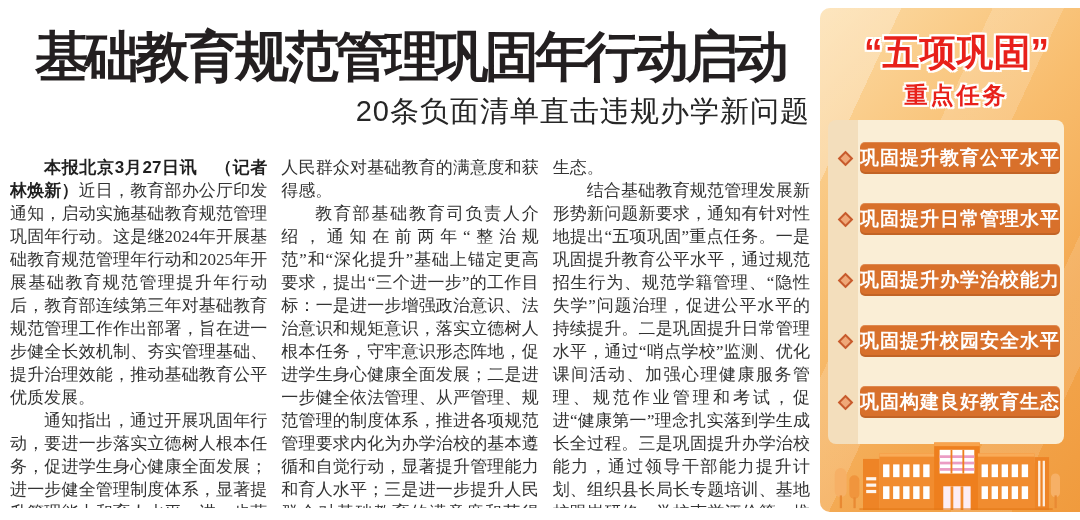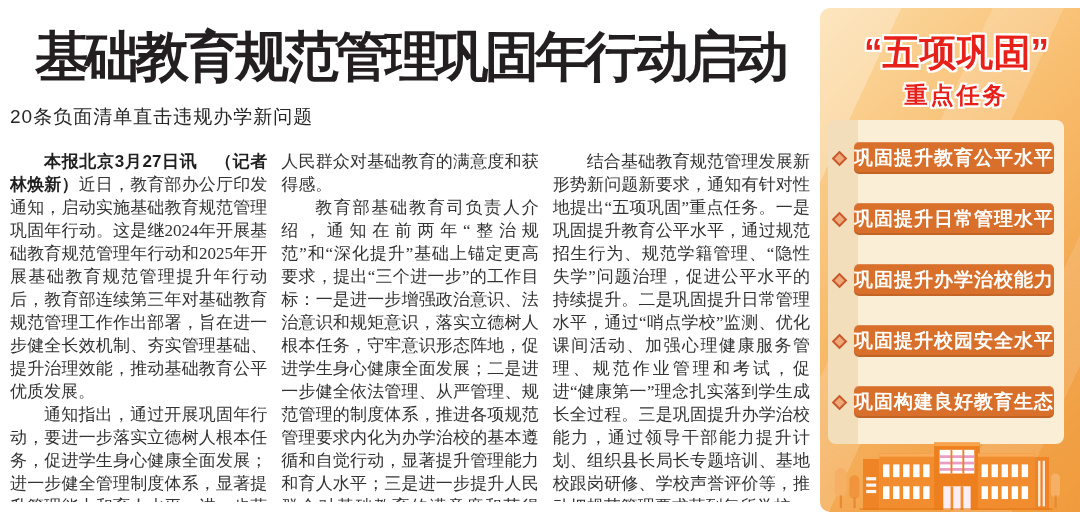--- a/index.html
+++ b/index.html
@@ -9,26 +9,26 @@
     font-family:"Liberation Serif","DejaVu Serif",serif; overflow:hidden;
   }
   
   .article { position:absolute; left:10px; top:0; width:800px; height:368px; }
   .headline {
     margin-top:26px; text-align:center; font-family:"Liberation Sans","DejaVu Sans",sans-serif;
     font-weight:800; font-size:54px; line-height:60px; letter-spacing:-4px; color:#231f20;
     white-space:nowrap;
   }
   .subhead {
-    margin-top:14px; text-align:left; font-family:"Liberation Sans","DejaVu Sans",sans-serif;
-    font-weight:500; font-size:19px; line-height:34px; letter-spacing:1px; color:#262626;
+    margin-top:8px; text-align:right; font-family:"Liberation Sans","DejaVu Sans",sans-serif;
+    font-weight:500; font-size:29px; line-height:34px; letter-spacing:1px; color:#262626;
     white-space:nowrap;
   }
   .columns {
-    display:flex; gap:14px; margin-top:16px; height:352px; overflow:hidden;
+    display:flex; gap:14px; margin-top:28px; height:352px; overflow:hidden;
   }
   .col { flex:1 1 0; min-width:0; }
   .para {
     font-size:17px; line-height:23px; color:#333333; text-align:justify;
     text-justify:inter-ideograph; word-break:break-all;
   }
   .para.indent { text-indent:2em; }
   .lead { font-family:"Liberation Sans","DejaVu Sans",sans-serif; font-weight:700; color:#1f1f1f; }
   
   .sidebar {
@@ -56,21 +56,21 @@
     font-size:23px; font-weight:800; letter-spacing:3px; color:#e8201a;
     text-shadow:-2px -2px 0 #fff, 2px -2px 0 #fff, -2px 2px 0 #fff, 2px 2px 0 #fff,
                  0 -2px 0 #fff, 0 2px 0 #fff, -2px 0 0 #fff, 2px 0 0 #fff;
   }
   .sb-panel {
     position:absolute; left:8px; top:112px; width:236px; height:324px;
     border-radius:8px; background:linear-gradient(90deg,#f3debc 0 30px,#faeed6 30px);
     display:flex; flex-direction:column; justify-content:space-between;
     padding:22px 10px 26px 6px;
   }
-  .sb-item { display:flex; align-items:center; height:32px;justify-content:flex-end; }
+  .sb-item { display:flex; align-items:center; height:32px; }
   .diamond {
     width:11px; height:11px; flex:0 0 11px; margin:0 9px 0 6px;
     background:#efa878; border:2px solid #c75b2d; transform:rotate(45deg);
   }
   .sb-bar {
     flex:1 1 auto; height:32px; border-radius:5px; background:#d8702b;
     box-shadow:inset 0 -2px 0 rgba(0,0,0,0.10), inset 0 1px 0 rgba(255,255,255,0.18);
     display:flex; align-items:center; justify-content:center;
     color:#ffffff; font-weight:700; font-size:19px; letter-spacing:1px; white-space:nowrap;
   }
@@ -88,20 +88,21 @@
     <div class="columns">
       <div class="col">
         <p class="para indent"><b class="lead">本报北京3月27日讯　（记者　林焕新）</b><span>近日，教育部办公厅印发通知，启动实施基础教育规范管理巩固年行动。这是继2024年开展基础教育规范管理年行动和2025年开展基础教育规范管理提升年行动后，教育部连续第三年对基础教育规范管理工作作出部署，旨在进一步健全长效机制、夯实管理基础、提升治理效能，推动基础教育公平优质发展。</span></p>
         <p class="para indent">通知指出，通过开展巩固年行动，要进一步落实立德树人根本任务，促进学生身心健康全面发展；进一步健全管理制度体系，显著提升管理能力和育人水平；进一步营造良好教育生态，提升</p>
       </div>
       <div class="col">
         <p class="para">人民群众对基础教育的满意度和获得感。</p>
         <p class="para indent">教育部基础教育司负责人介绍，通知在前两年“整治规范”和“深化提升”基础上锚定更高要求，提出“三个进一步”的工作目标：一是进一步增强政治意识、法治意识和规矩意识，落实立德树人根本任务，守牢意识形态阵地，促进学生身心健康全面发展；二是进一步健全依法管理、从严管理、规范管理的制度体系，推进各项规范管理要求内化为办学治校的基本遵循和自觉行动，显著提升管理能力和育人水平；三是进一步提升人民群众对基础教育的满意度和获得感，深化整治违背教育规律和侵害群众利益的突出问题，营造良好教育</p>
       </div>
       <div class="col">
+        <p class="para">生态。</p>
         <p class="para indent"><span>结合基础教育规范管理发展新形势新问题新要求，通知有针对性地提出“五项巩固”重点任务。一是巩固提升教育公平水平，通过规范招生行为、规范学籍管理、“隐性失学”问题治理，促进公平水平的持续提升。二是巩固提升日常管理水平，通过“哨点学校”监测、优化课间活动、加强心理健康服务管理、规范作业管理和考试，促进“健康第一”理念扎实落到学生成长全过程。三是巩固提升办学治校能力，通过领导干部能力提升计划、组织县长局长专题培训、基地校跟岗研修、学校声誉评价等，推动把规范管理要求落到每所学校。</span></p>
       </div>
     </div>
   </div>
 
   <aside class="sidebar">
     <div class="sb-title">“五项巩固”</div>
     <div class="sb-subtitle">重点任务</div>
 
     <div class="sb-panel">

